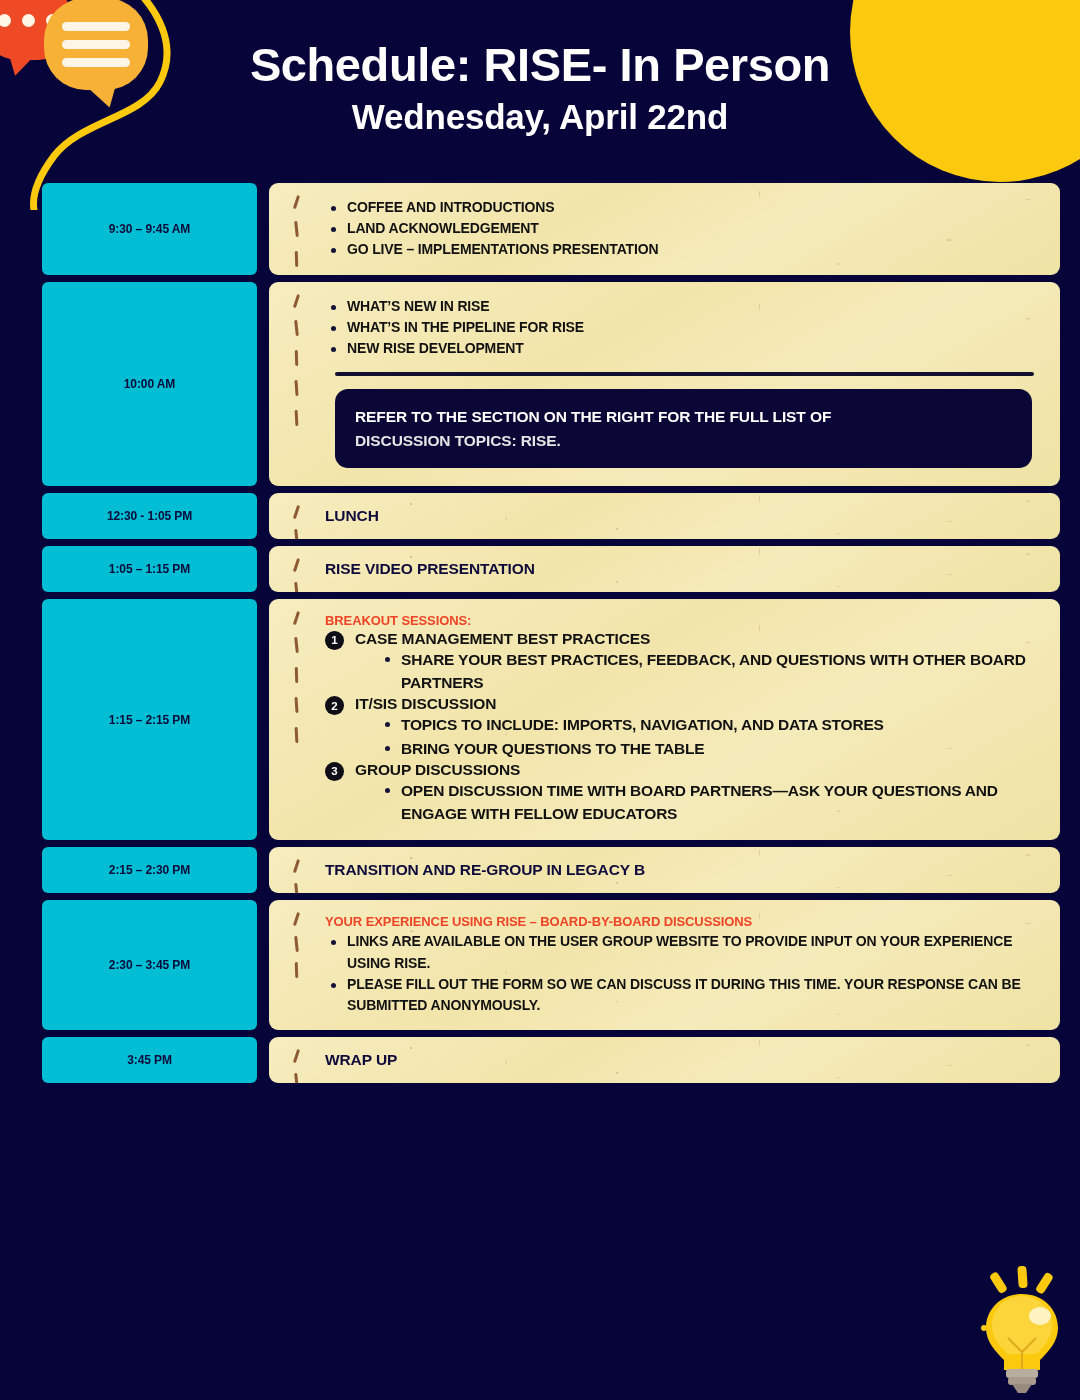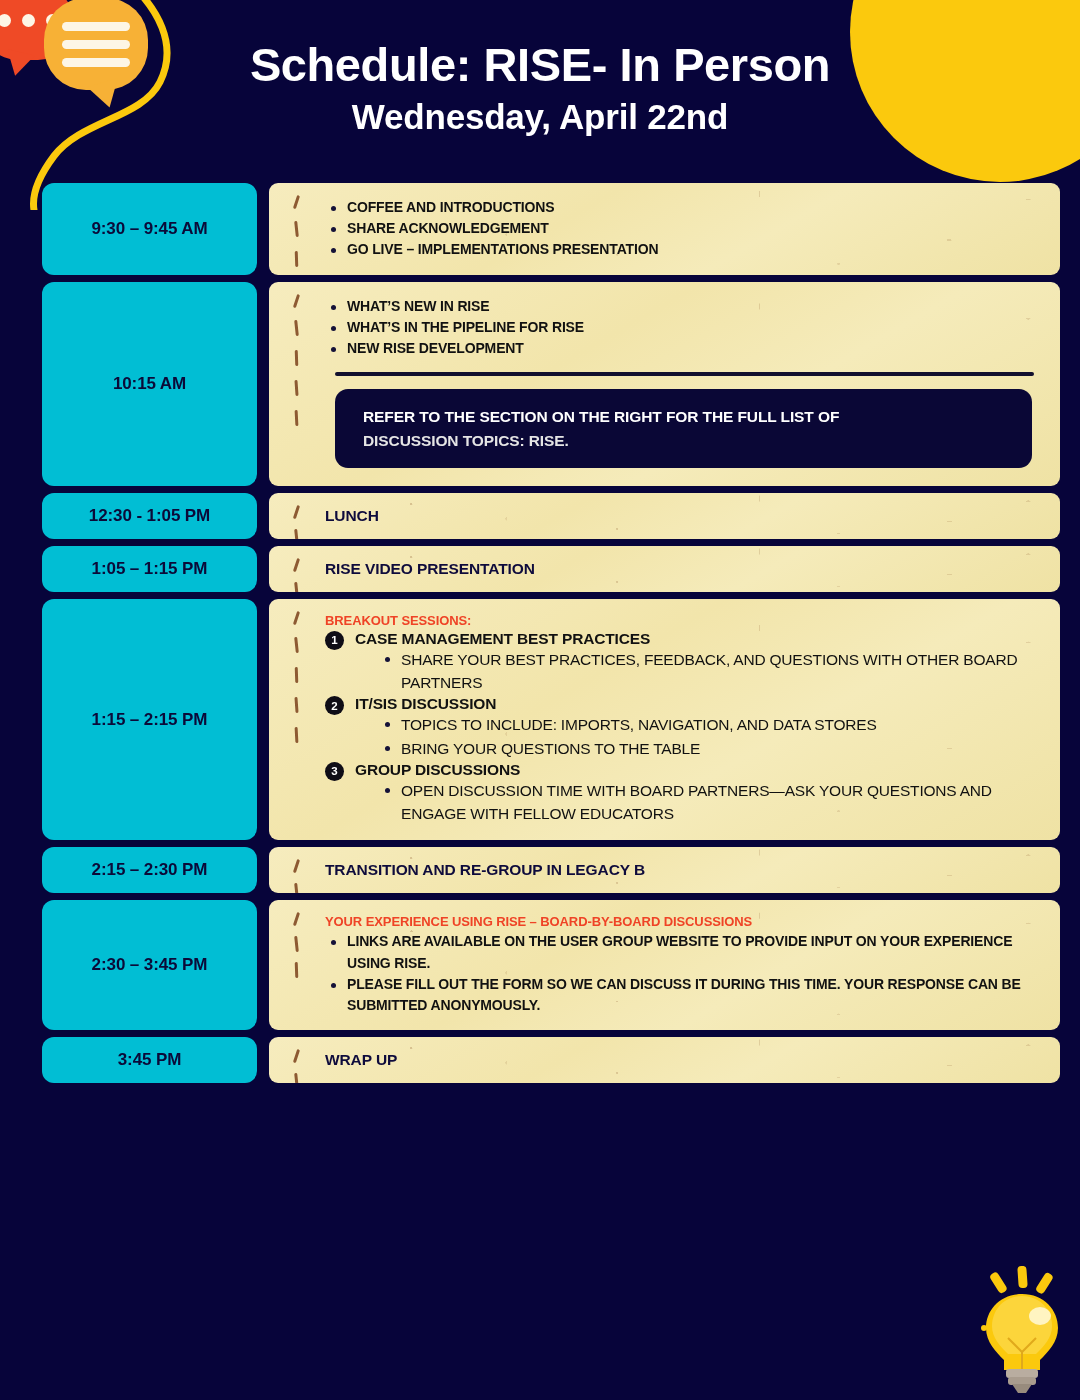--- a/index.html
+++ b/index.html
@@ -90,24 +90,24 @@
     position:relative; z-index:3;
     margin:46px 20px 0 42px;
     display:flex; flex-direction:column; gap:7px;
   }
 
   .row { display:flex; align-items:stretch; gap:12px; }
 
   .time-cell {
     flex:0 0 215px;
     background:#01bed4;
-    border-radius:12px;
+    border-radius:6px;
     display:flex; align-items:center; justify-content:center;
     color:#0b0a38;
-    font-size:17px; font-weight:bold;
+    font-size:12px; font-weight:bold;
     letter-spacing:-.1px;
     padding:10px 2px;
   }
 
   .content-cell {
     flex:1 1 auto;
     position:relative;
     border-radius:9px 9px 9px 9px;
     background:
       radial-gradient(ellipse 3px 2px at 18% 24%, rgba(150,105,60,.30) 40%, transparent 45%),
@@ -148,21 +148,21 @@
     content:"";
     position:absolute; left:6px; top:9px;
     width:5px; height:5px; border-radius:50%;
     background:#151238;
   }
 
   .sub-bullets { list-style:none; margin-left:26px; }
   .sub-bullets > li {
     position:relative; padding-left:20px;
     color:#111111;
-    font-size:15.5px; font-weight:normal;
+    font-size:15.5px; font-weight:bold;
     line-height:1.5; letter-spacing:-.2px;
   }
   .sub-bullets > li:before {
     content:"";
     position:absolute; left:4px; top:9px;
     width:5px; height:5px; border-radius:50%;
     background:#151238;
   }
 
   .section-head {
@@ -189,21 +189,21 @@
 
   .divider {
     height:4px; background:#12102e;
     margin:13px 8px 0 10px; border-radius:2px;
   }
 
   .callout {
     margin:13px 10px 4px 10px;
     background:#0a0736;
     border-radius:13px;
-    padding:16px 28px;
+    padding:16px 20px;
   }
   .callout-line {
     color:#ffffff; font-size:15.5px; font-weight:bold;
     letter-spacing:-.1px; line-height:1.5;
   }
   .callout-accent { color:#e5e5e5; }
 </style>
 </head>
 <body>
 
@@ -255,27 +255,27 @@
       <div class="time-cell">9:30 – 9:45 AM</div>
       <div class="content-cell">
         <div class="tally" style="top: 12px; bottom: 10px;">
           <i style="top: 0px; height: 14px; transform: rotate(18deg);"></i>
           <i style="top: 26px; height: 16px; transform: rotate(-6deg);"></i>
           <i style="top: 56px; height: 16px; transform: rotate(-2deg);"></i>
           <i style="top: 86px; height: 16px; transform: rotate(-4deg);"></i>
         </div>
         <ul class="bullets">
           <li>COFFEE AND INTRODUCTIONS</li>
-          <li>SHARE ACKNOWLEDGEMENT</li>
+          <li>LAND ACKNOWLEDGEMENT</li>
           <li>GO LIVE – IMPLEMENTATIONS PRESENTATION</li>
         </ul>
       </div>
     </div>
     <div class="row">
-      <div class="time-cell">10:15 AM</div>
+      <div class="time-cell">10:00 AM</div>
       <div class="content-cell">
         <div class="tally" style="top: 12px; bottom: 10px;">
           <i style="top: 0px; height: 14px; transform: rotate(18deg);"></i>
           <i style="top: 26px; height: 16px; transform: rotate(-6deg);"></i>
           <i style="top: 56px; height: 16px; transform: rotate(-2deg);"></i>
           <i style="top: 86px; height: 16px; transform: rotate(-4deg);"></i>
           <i style="top: 116px; height: 16px; transform: rotate(-3deg);"></i>
         </div>
         <ul class="bullets">
           <li>WHAT’S NEW IN RISE</li>

